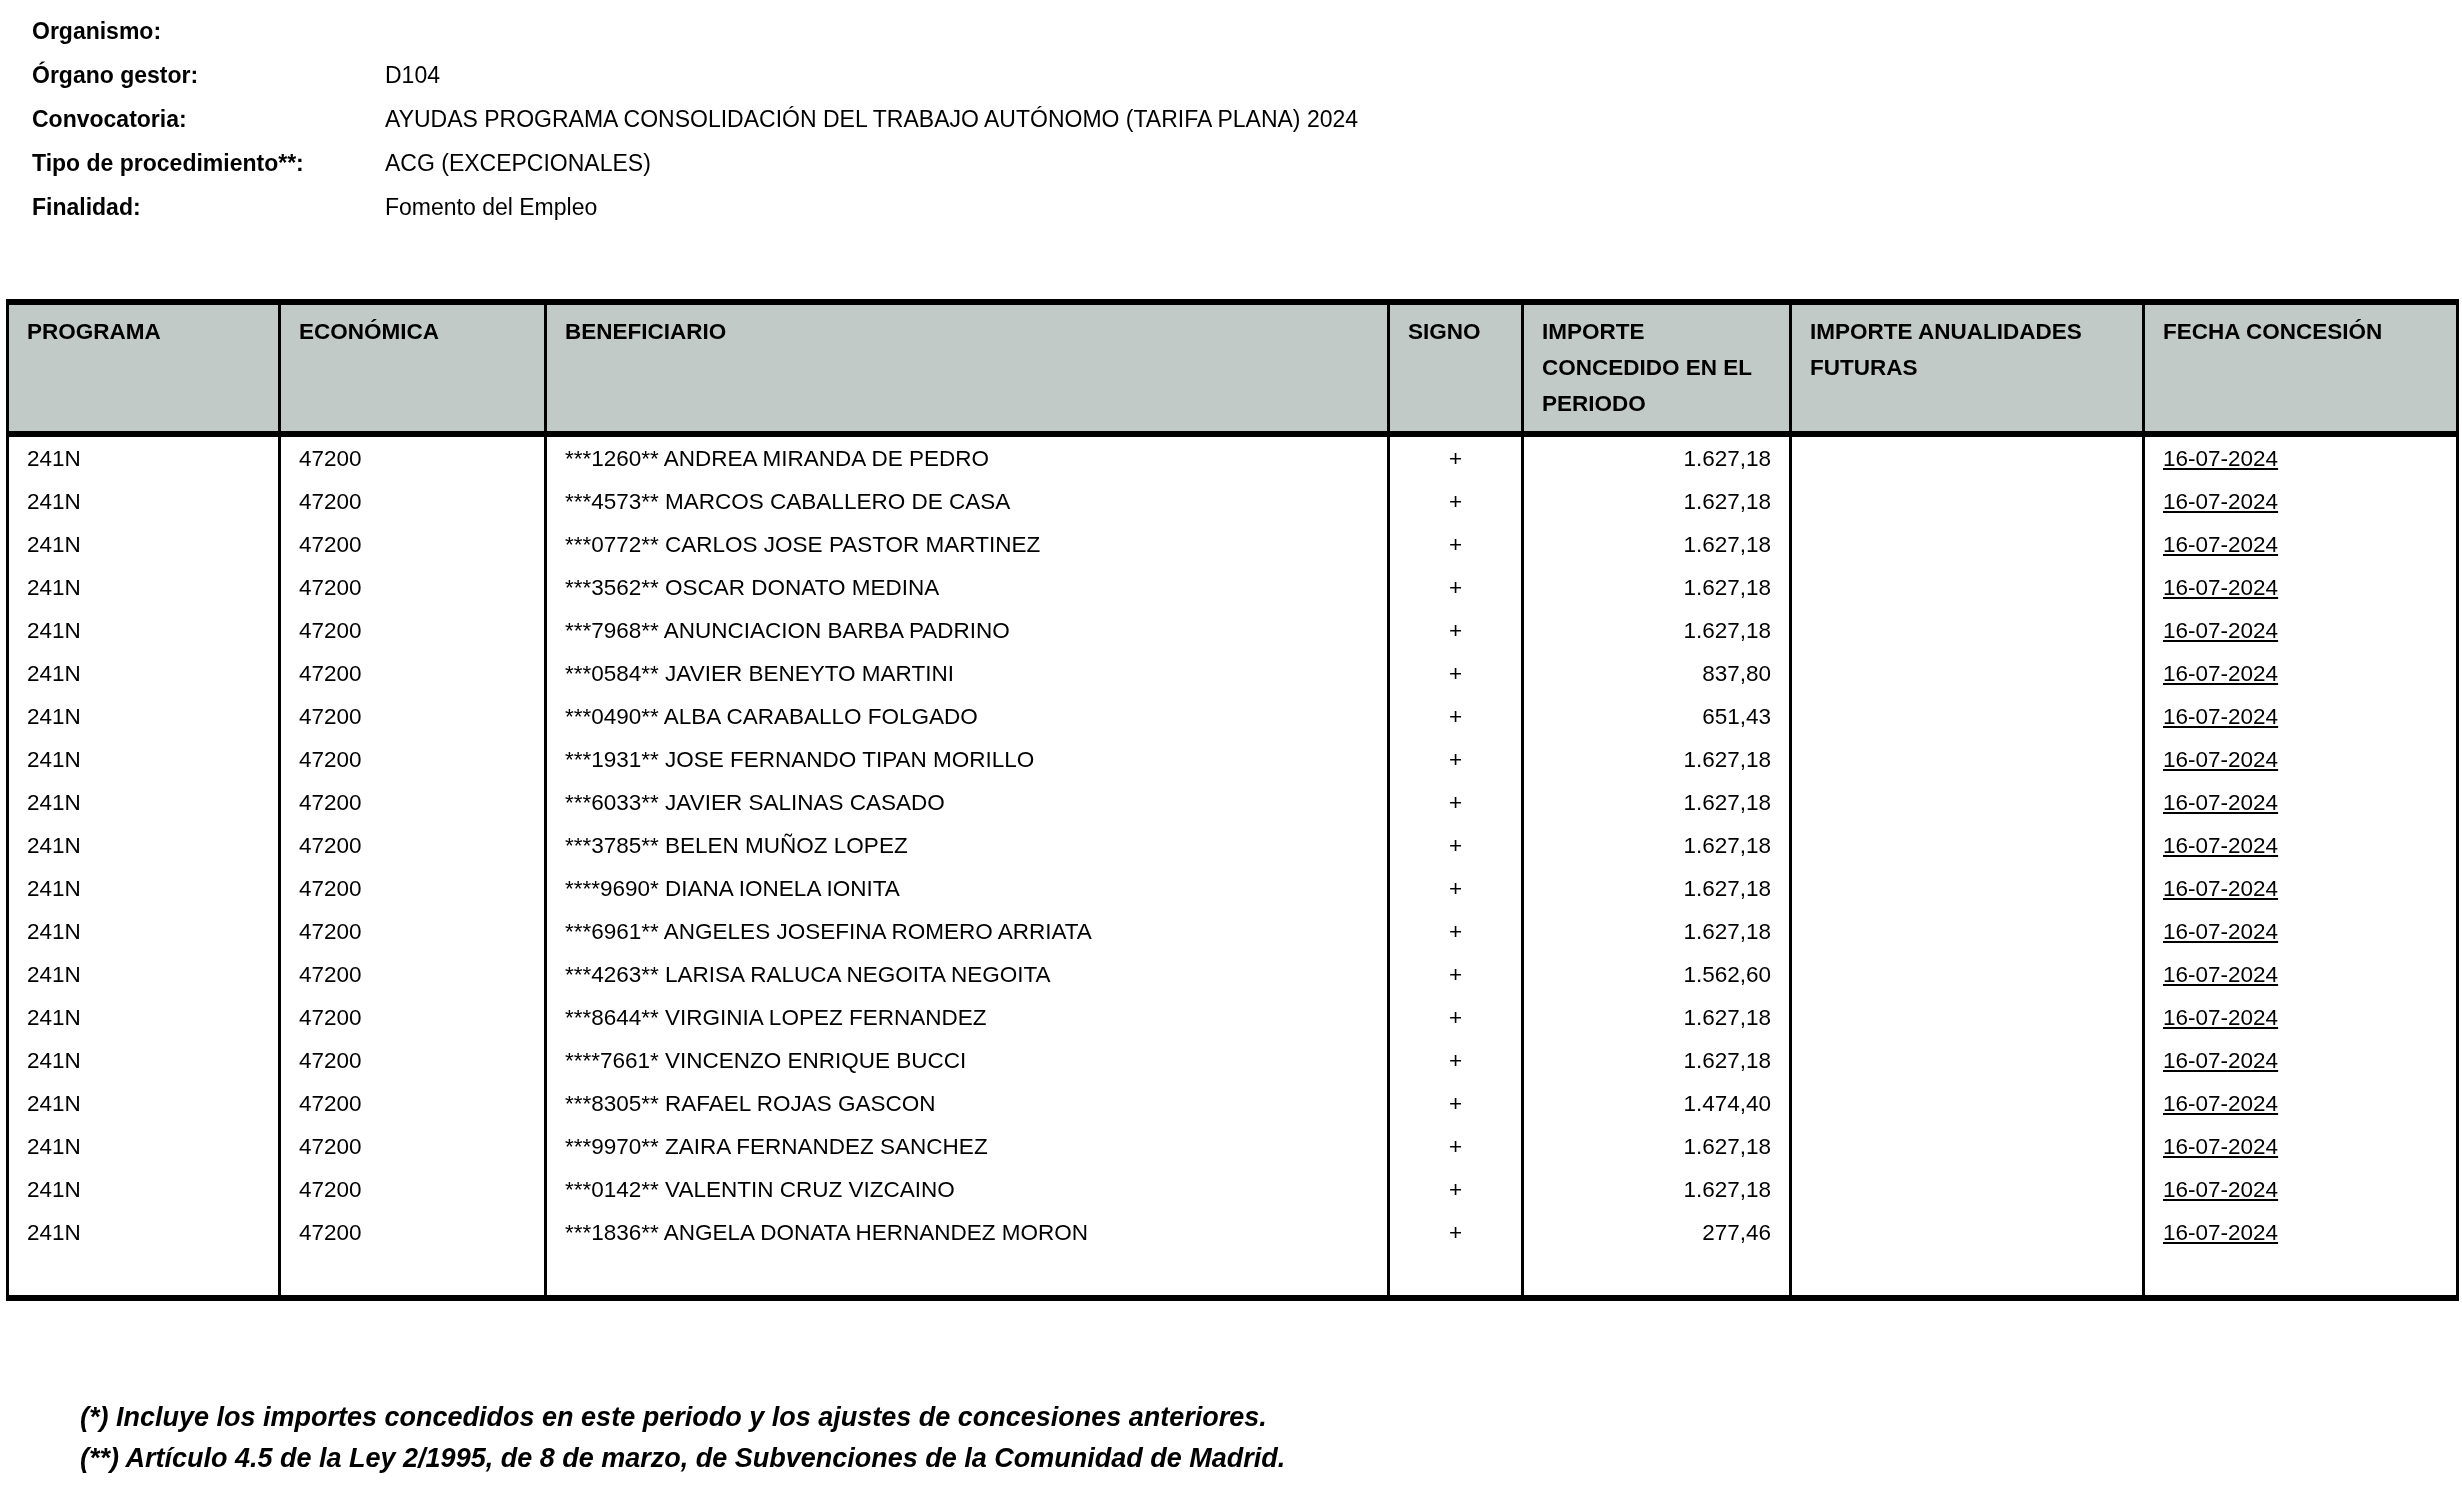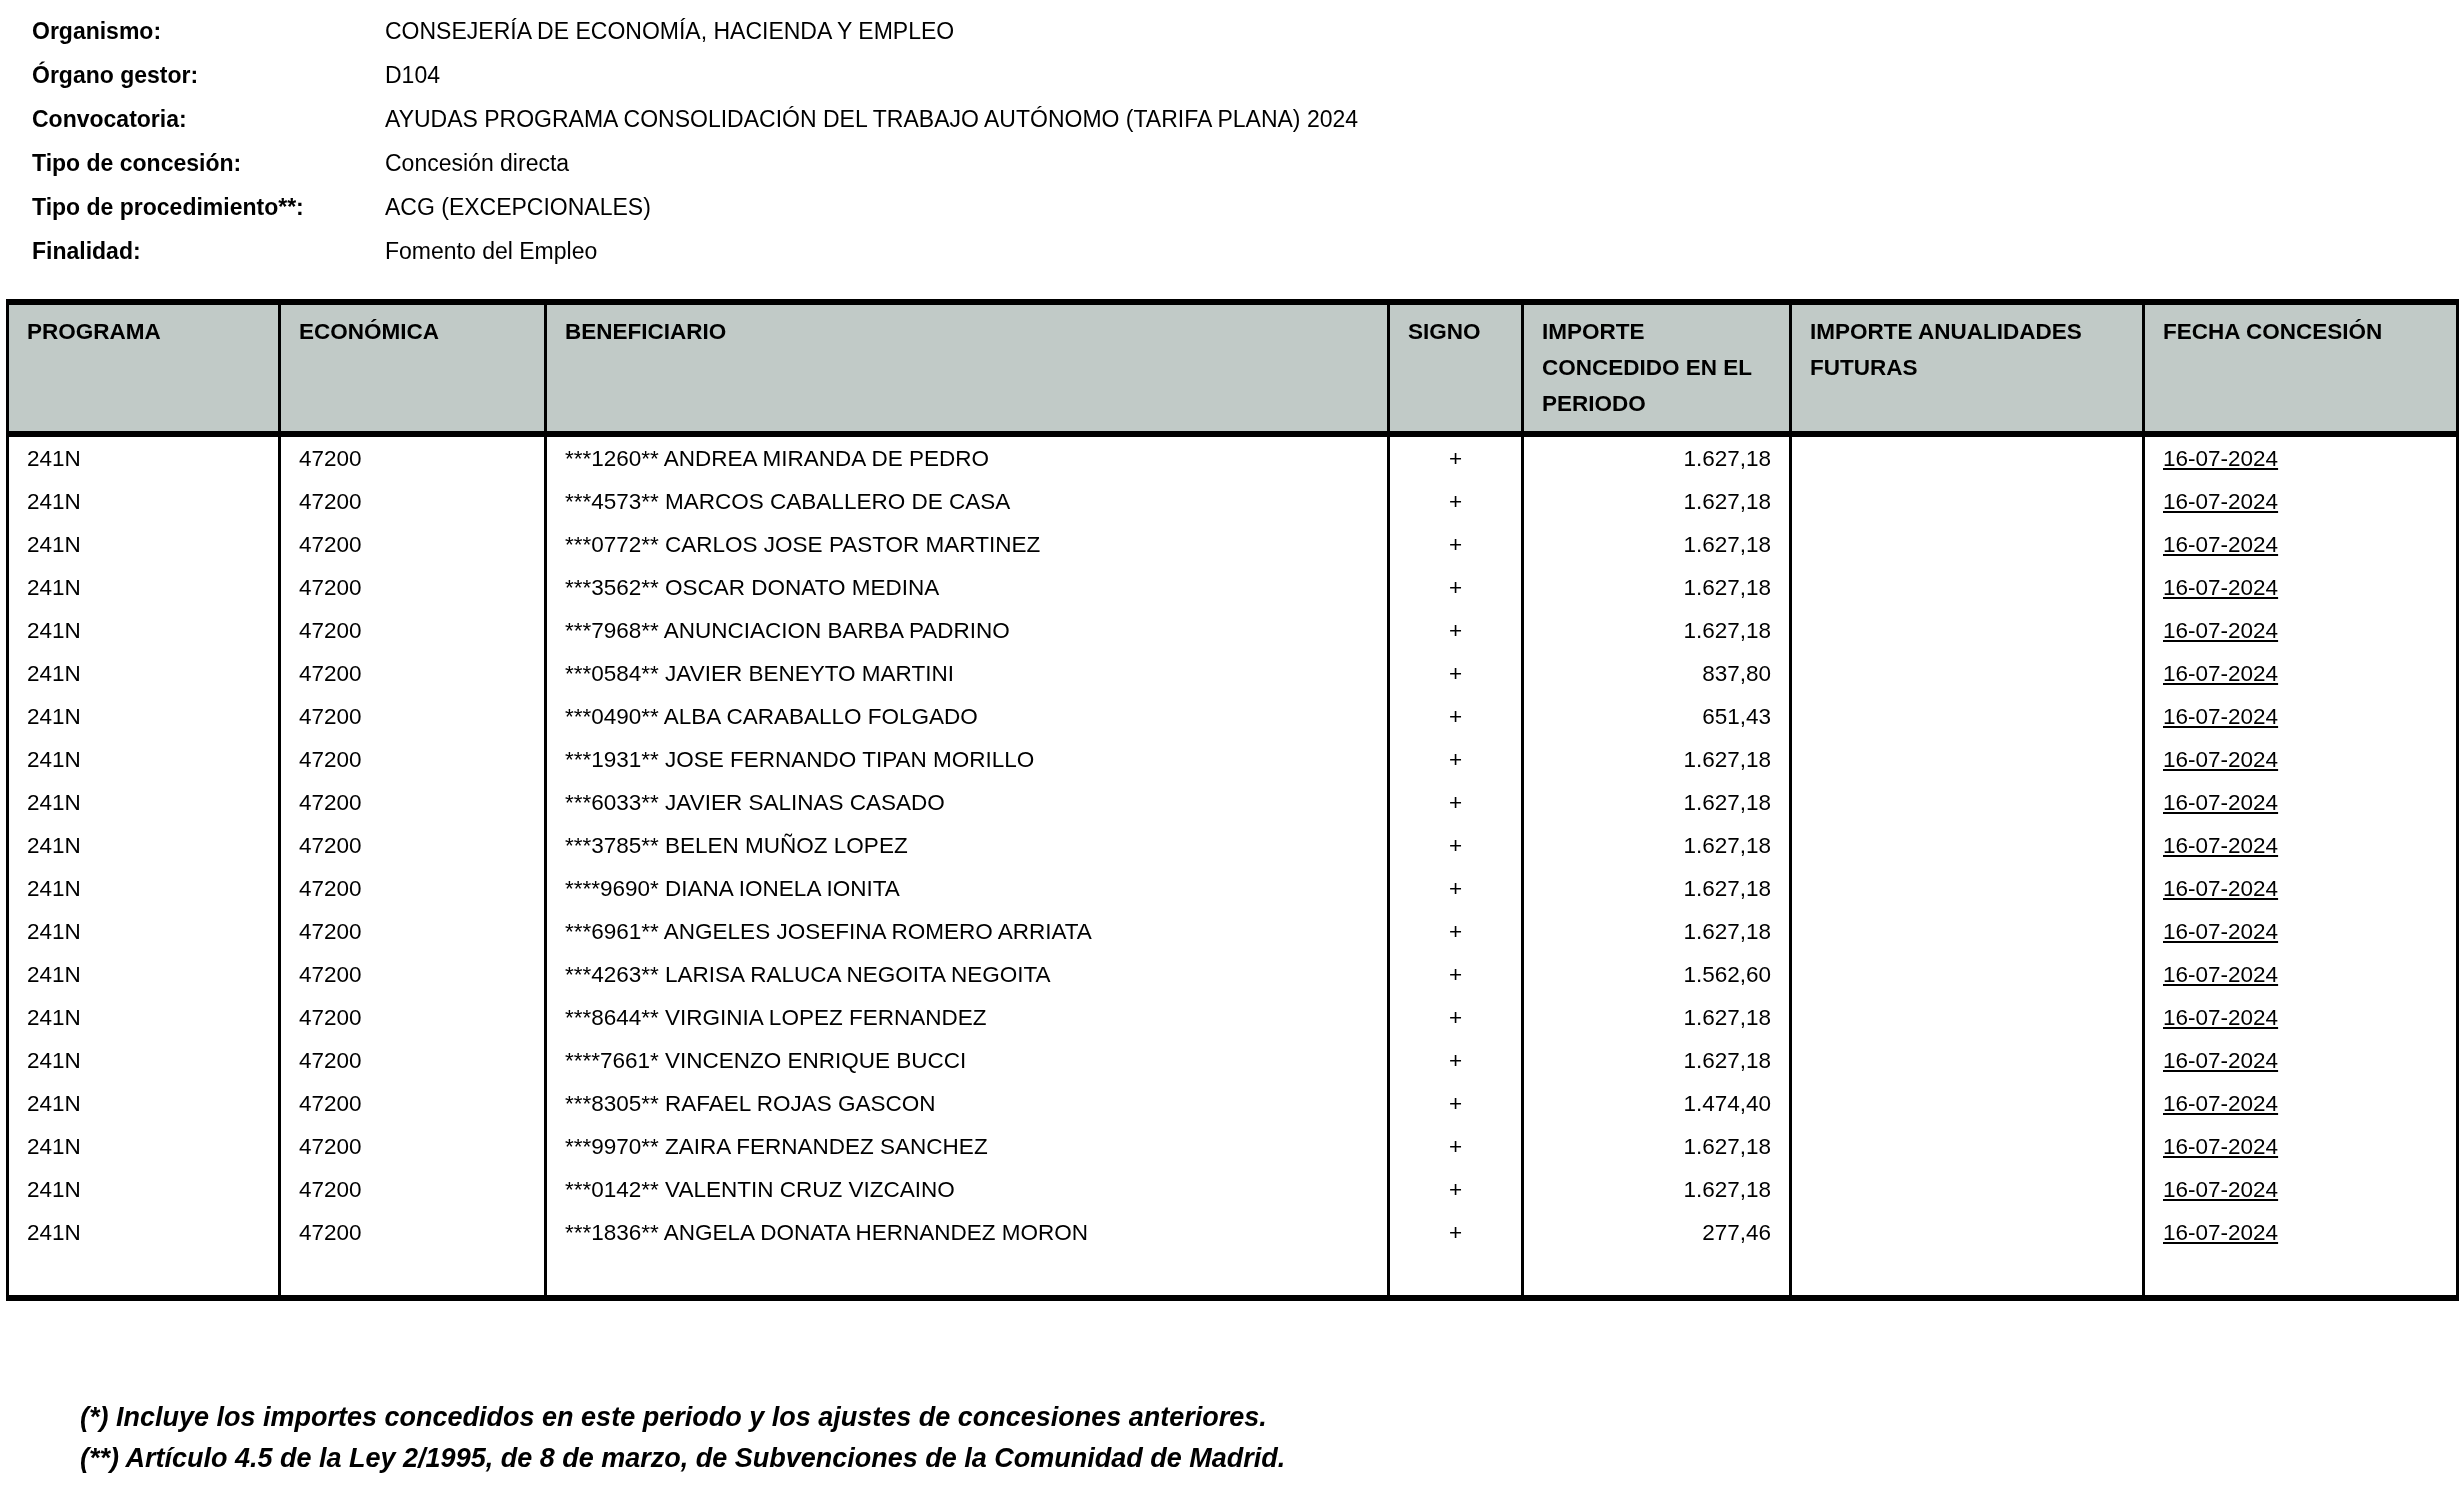--- a/index.html
+++ b/index.html
@@ -89,33 +89,28 @@
   }
 </style>
 </head>
 <body>
 
 <div class="page">
 
   <div class="info-block">
     <div class="info-row">
       <span class="info-label">Organismo:</span>
-      <span class="info-value">CONSEJERÍA DE ECONOMÍA, HACIENDA Y EMPLEO</span>
     </div>
     <div class="info-row">
       <span class="info-label">Órgano gestor:</span>
       <span class="info-value">D104</span>
     </div>
     <div class="info-row">
       <span class="info-label">Convocatoria:</span>
       <span class="info-value">AYUDAS PROGRAMA CONSOLIDACIÓN DEL TRABAJO AUTÓNOMO (TARIFA PLANA) 2024</span>
-    </div>
-    <div class="info-row">
-      <span class="info-label">Tipo de concesión:</span>
-      <span class="info-value">Concesión directa</span>
     </div>
     <div class="info-row">
       <span class="info-label">Tipo de procedimiento**:</span>
       <span class="info-value">ACG (EXCEPCIONALES)</span>
     </div>
     <div class="info-row">
       <span class="info-label">Finalidad:</span>
       <span class="info-value">Fomento del Empleo</span>
     </div>
   </div>

